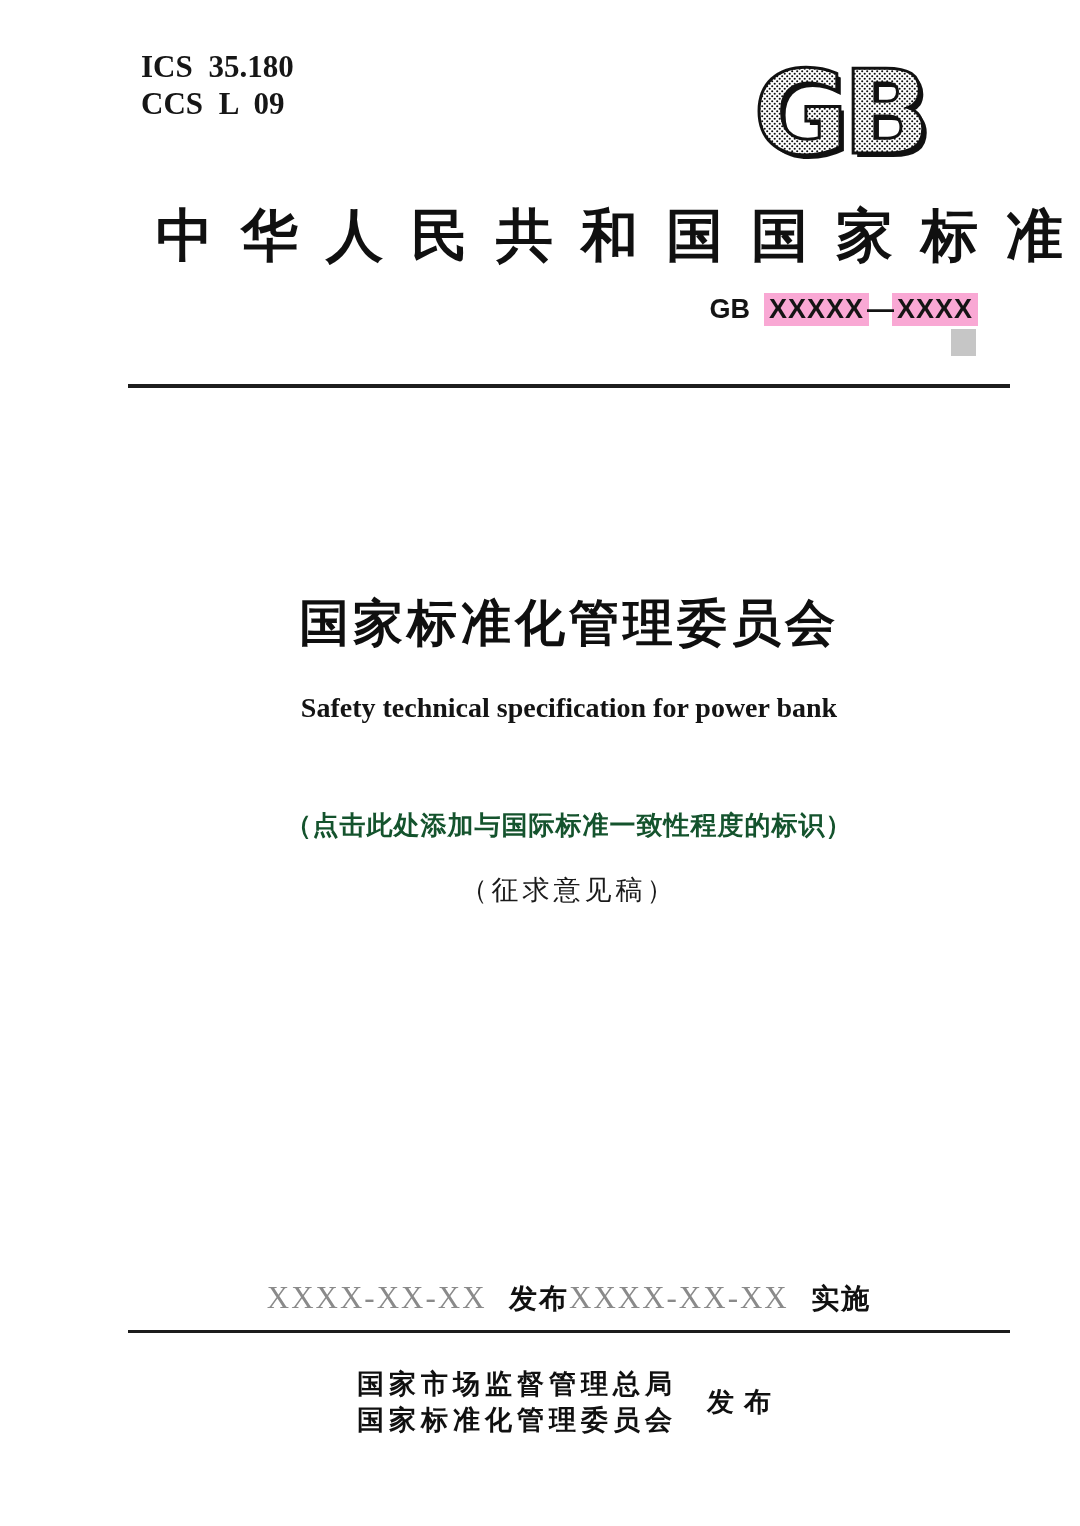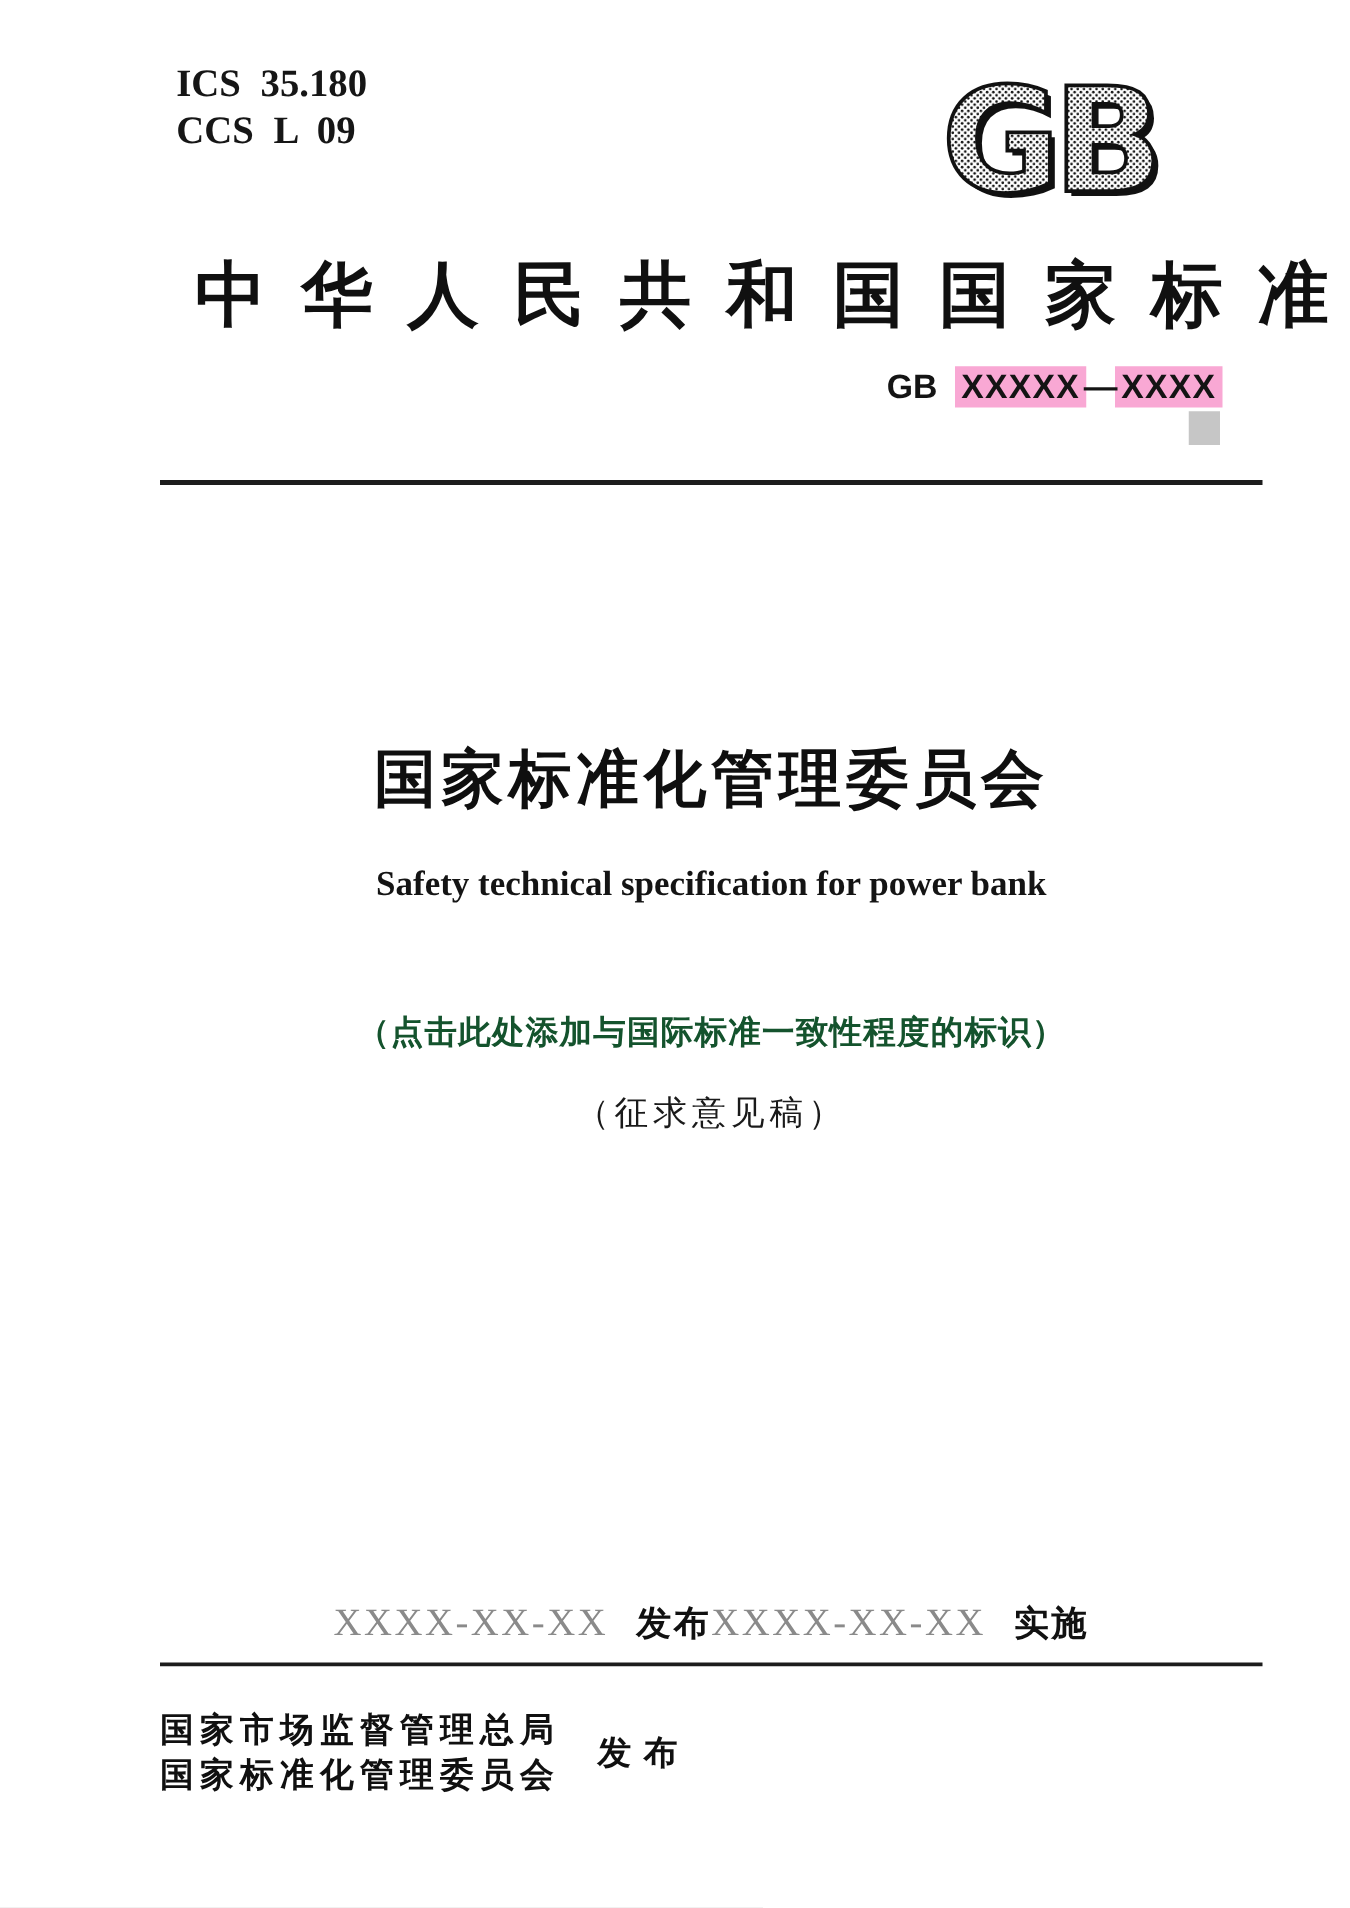--- a/index.html
+++ b/index.html
@@ -87,21 +87,21 @@
     font-size:31px; letter-spacing:2px; color:#8a8a8a;
   }
   .date-label {
     font-size:28px; font-weight:600; color:#111; margin-left:18px;
     letter-spacing:2px;
   }
 
   
   .publisher-block {
     position:absolute; left:128px; top:1366px; width:882px;
-    display:flex; align-items:center;
+    display:flex; justify-content:center; align-items:center;
   }
   .pub-names {
     font-size:27px; font-weight:600; letter-spacing:5px;
     line-height:36px; text-align:center; color:#101010; white-space:nowrap;
   }
   .pub-label {
     font-size:27px; font-weight:600; letter-spacing:10px;
     margin-left:30px; color:#101010; white-space:nowrap;
   }
 </style>

